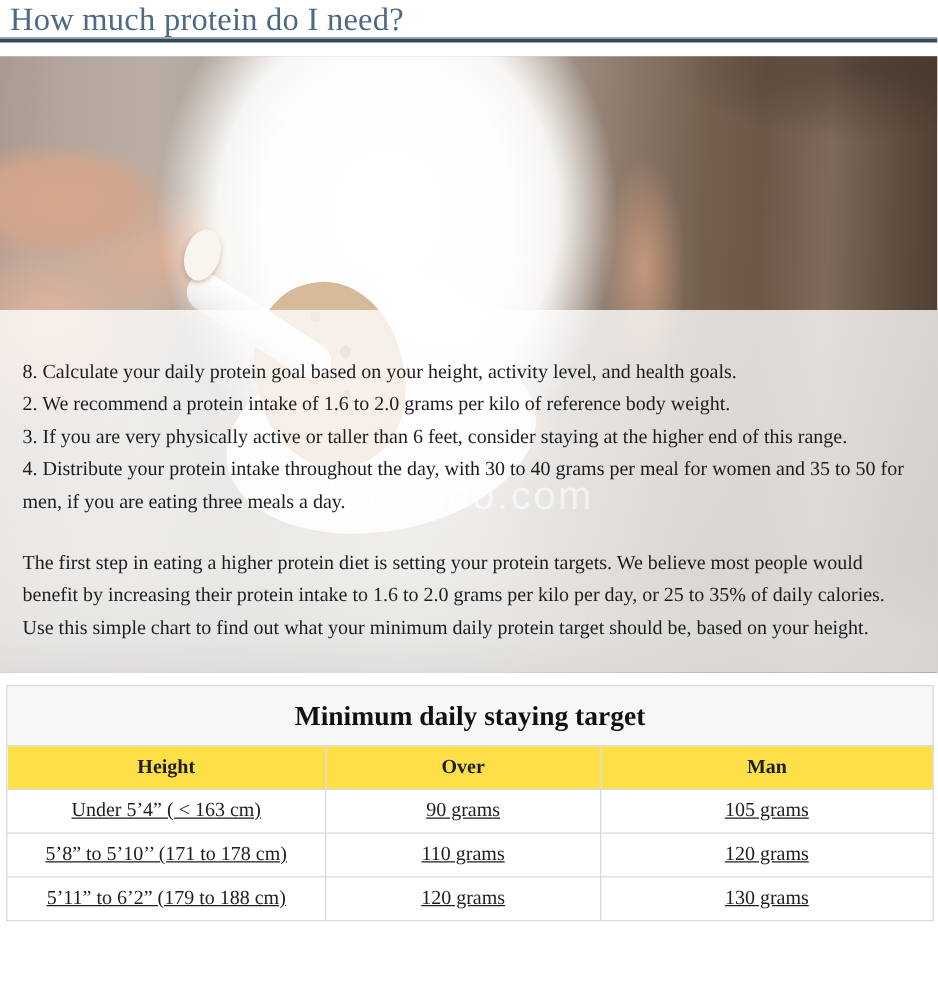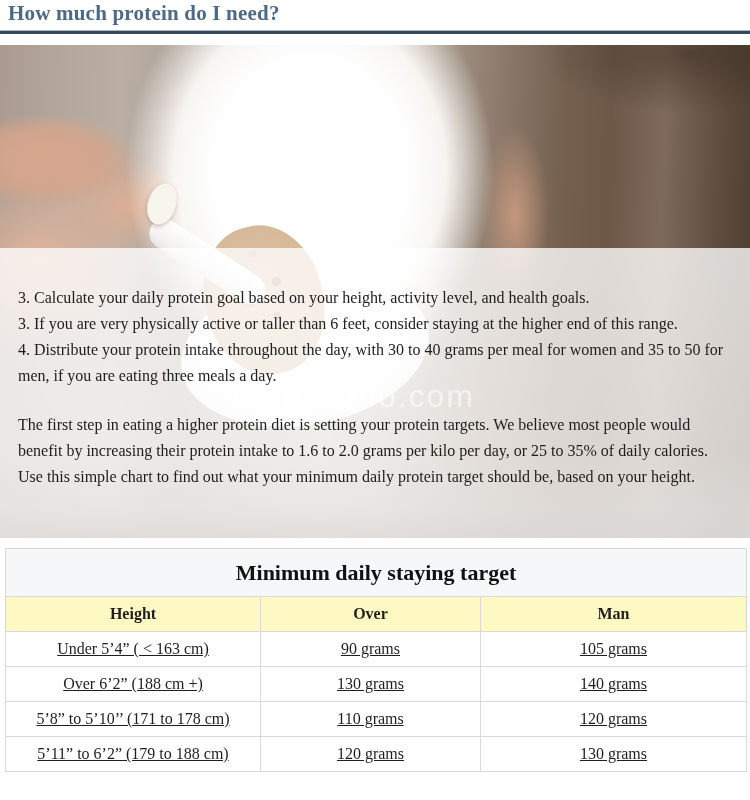--- a/index.html
+++ b/index.html
@@ -3,21 +3,21 @@
 <meta charset="utf-8">
 <style>
   html,body{margin:0;padding:0;}
   body{
     width:750px;height:800px;position:relative;background:#ffffff;
     font-family:"Liberation Serif", serif;overflow:hidden;
   }
   
   .page-title{
     position:absolute;left:8px;top:1px;margin:0;
-    font-size:21px;font-weight:bold;color:#4c6a86;letter-spacing:.2px;
+    font-size:26px;font-weight:normal;color:#4c6a86;letter-spacing:.2px;
   }
   .title-divider{
     position:absolute;left:0;top:30px;width:750px;height:3px;
     background:#37495c;border-top:1px solid #a9b5bf;
   }
   
   .hero{
     position:absolute;left:0;top:45px;width:750px;height:493px;overflow:hidden;
     background:
       radial-gradient(ellipse 200px 80px at 690px 8px,  rgba(50,38,28,.50), rgba(50,38,28,0) 75%),
@@ -81,40 +81,41 @@
     border-collapse:collapse;table-layout:fixed;
     font-family:"Liberation Serif", serif;color:#1e1e1e;
   }
   .protein-table th,.protein-table td{
     border:1px solid #d9d9d9;text-align:center;vertical-align:middle;
     overflow:hidden;white-space:nowrap;
   }
   .table-title-cell{
     height:45px;background:#f6f7f8;font-size:22px;font-weight:bold;color:#111111;
   }
-  .col-header{height:32px;font-size:16px;font-weight:bold;background:#fef9c3;}
+  .col-header{height:32px;font-size:16px;font-weight:bold;background:#fde047;}
   .protein-table td{height:32px;font-size:16px;background:#ffffff;text-decoration:underline;}
 </style>
 </head>
 <body>
 
 <h1 class="page-title">How much protein do I need?</h1>
 <div class="title-divider"></div>
 
 <div class="hero">
   <div class="scoop-bowl"></div>
   <div class="powder"></div>
   <div class="scoop-handle"></div>
   <div class="thumb-nail"></div>
   <div class="photo-wash"></div>
   <div class="watermark">e.bossgoo.com</div>
 
   <div class="hero-text">
     <div>
-      <p>3. Calculate your daily protein goal based on your height, activity level, and health goals.</p>
+      <p>8. Calculate your daily protein goal based on your height, activity level, and health goals.</p>
+      <p>2. We recommend a protein intake of 1.6 to 2.0 grams per kilo of reference body weight.</p>
       <p>3. If you are very physically active or taller than 6 feet, consider staying at the higher end of this range.</p>
       <p>4. Distribute your protein intake throughout the day, with 30 to 40 grams per meal for women and 35 to 50 for men, if you are eating three meals a day.</p>
     </div>
     <p class="intro-paragraph">The first step in eating a higher protein diet is setting your protein targets. We believe most people would benefit by increasing their protein intake to 1.6 to 2.0 grams per kilo per day, or 25 to 35% of daily calories. Use this simple chart to find out what your minimum daily protein target should be, based on your height.</p>
   </div>
 </div>
 
 <table class="protein-table">
   <colgroup>
     <col style="width:255px">
@@ -131,25 +132,20 @@
       <th class="col-header">Man</th>
     </tr>
   </thead>
   <tbody>
     <tr>
       <td>Under 5’4” ( &lt; 163 cm)</td>
       <td>90 grams</td>
       <td>105 grams</td>
     </tr>
     <tr>
-      <td>Over 6’2” (188 cm +)</td>
-      <td>130 grams</td>
-      <td>140 grams</td>
-    </tr>
-    <tr>
       <td>5’8” to 5’10’’ (171 to 178 cm)</td>
       <td>110 grams</td>
       <td>120 grams</td>
     </tr>
     <tr>
       <td>5’11” to 6’2” (179 to 188 cm)</td>
       <td>120 grams</td>
       <td>130 grams</td>
     </tr>
   </tbody>

